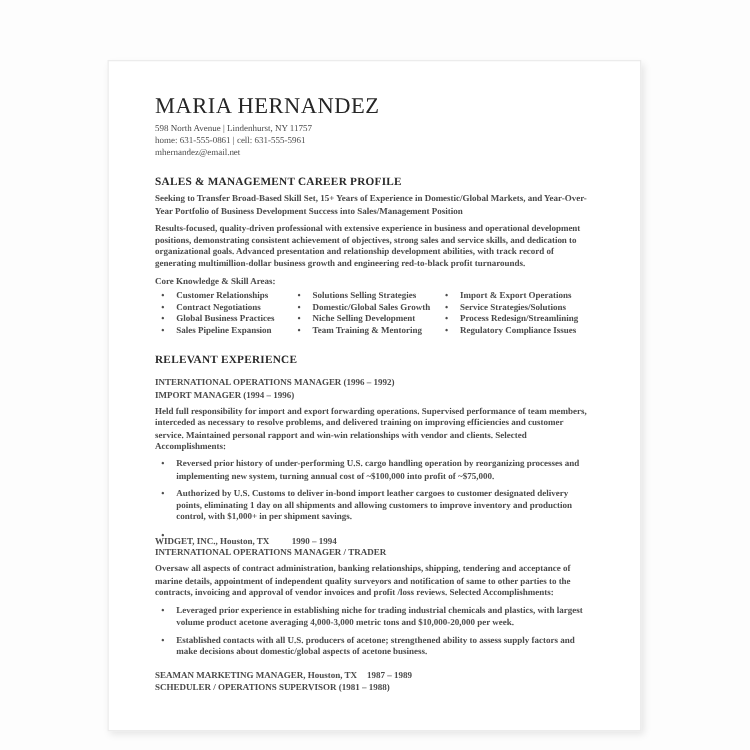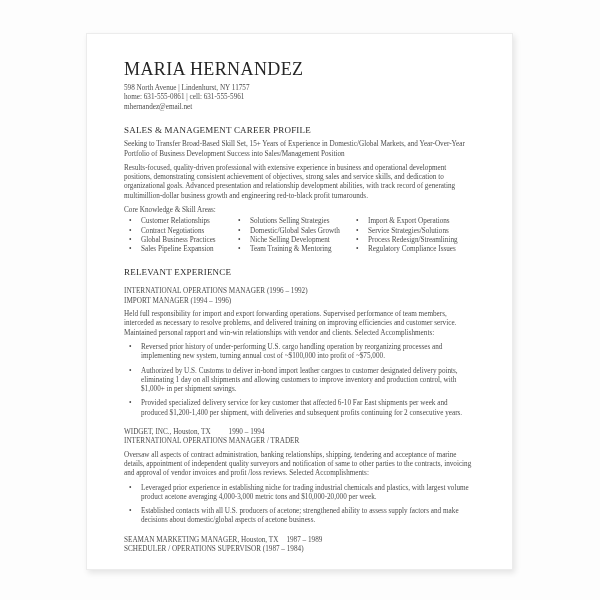--- a/index.html
+++ b/index.html
@@ -5,21 +5,21 @@
   * { box-sizing: border-box; margin: 0; padding: 0; }
   html, body { width: 600px; height: 600px; }
   body {
     background: #fdfdfd;
     font-family: "Liberation Serif", serif;
     color: #474747;
     position: relative;
   }
   .page {
     position: absolute;
-    left: 86px; top: 33px;
+    left: 86px; top: 48px;
     width: 427px; height: 537px;
     background: #ffffff;
     border: 1px solid #ececec;
     box-shadow: 2px 3px 6px rgba(0,0,0,0.10);
     padding: 25px 38px 0 37px;
     overflow: hidden;
   }
   
   .name {
     font-size: 18px;
@@ -30,31 +30,32 @@
     white-space: nowrap;
   }
   .contact-line {
     font-size: 7.2px;
     line-height: 9.4px;
     color: #4c4c4c;
   }
   
   .section-heading {
     font-size: 9px;
-    font-weight: normal;
+    font-weight: bold;
     letter-spacing: 0.2px;
     color: #2a2a2a;
     margin-top: 13px;
     margin-bottom: 5px;
     white-space: nowrap;
   }
   p.body, .job-line, .skills-label, li {
     font-size: 7.2px;
     line-height: 9.3px;
     color: #4c4c4c;
+    font-weight: bold;
   }
   p.body { margin-bottom: 5px; }
   .skills-label { margin-bottom: 2px; }
   
   .skills-cols { display: flex; }
   .skills-col { list-style: none; }
   .skills-col.c1 { width: 114px; padding-left: 5px; }
   .skills-col.c2 { width: 118px; }
   .skills-col.c3 { flex: 1; }
   .skills-col li { display: flex; }
@@ -151,37 +152,37 @@
 
   <div class="section-heading">RELEVANT EXPERIENCE</div>
 
   <div class="job">
     <div class="job-line">INTERNATIONAL OPERATIONS MANAGER (1996 – 1992)</div>
     <div class="job-line">IMPORT MANAGER (1994 – 1996)</div>
     <p class="body job-summary">Held full responsibility for import and export forwarding operations. Supervised performance of team members, interceded as necessary to resolve problems, and delivered training on improving efficiencies and customer service. Maintained personal rapport and win-win relationships with vendor and clients. Selected Accomplishments:</p>
     <ul class="accomplishments">
       <li><span class="dot">•</span><span>Reversed prior history of under-performing U.S. cargo handling operation by reorganizing processes and implementing new system, turning annual cost of ~$100,000 into profit of ~$75,000.</span></li>
       <li><span class="dot">•</span><span>Authorized by U.S. Customs  to deliver in-bond import leather cargoes to customer designated delivery points, eliminating 1 day on all shipments and allowing customers to improve inventory and production control, with $1,000+ in per shipment savings.</span></li>
-      <li><span class="dot">•</span><span>Provided specialized delivery service for key customer that affected 6-10 Far East shipments per week and produced $1,200-1,400 per shipment, with deliveries and subsequent profits continuing for 2 consecutive years.</span></li>
+      <li><span class="dot">•</span></li>
     </ul>
   </div>
 
   <div class="job">
     <div class="job-line">
       <span>WIDGET, INC., Houston, TX</span><span class="dates">1990 – 1994</span>
     </div>
     <div class="job-line">INTERNATIONAL OPERATIONS MANAGER / TRADER</div>
     <p class="body job-summary">Oversaw all aspects of contract administration, banking relationships, shipping, tendering and acceptance of marine details, appointment of independent quality surveyors and notification of same to other parties to the contracts, invoicing and approval of vendor invoices and profit /loss reviews. Selected Accomplishments:</p>
     <ul class="accomplishments">
       <li><span class="dot">•</span><span>Leveraged prior experience in establishing niche for trading industrial chemicals and plastics, with largest volume product acetone averaging 4,000-3,000 metric tons and $10,000-20,000 per week.</span></li>
       <li><span class="dot">•</span><span>Established contacts with all U.S. producers of acetone; strengthened ability to assess supply factors and make decisions about domestic/global aspects of acetone business.</span></li>
     </ul>
   </div>
 
   <div class="job">
     <div class="job-line">
       <span>SEAMAN MARKETING MANAGER, Houston, TX</span><span class="dates tight">1987 – 1989</span>
     </div>
-    <div class="job-line">SCHEDULER / OPERATIONS SUPERVISOR (1987 – 1984)</div>
+    <div class="job-line">SCHEDULER / OPERATIONS SUPERVISOR (1981 – 1988)</div>
 
   </div>
 
 </div>
 
 </body></html>

